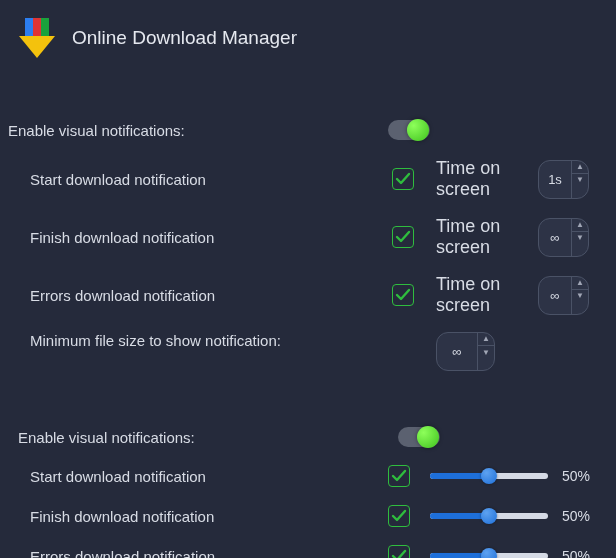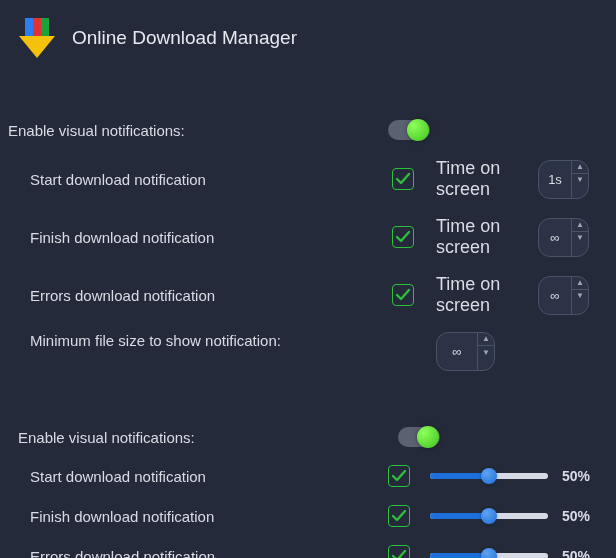--- a/index.html
+++ b/index.html
@@ -140,21 +140,20 @@
     font-size: 15px;
     color: #d8dce5;
     width: 406px;
   }
   .slider-wrap {
     display: flex;
     align-items: center;
     margin-left: 20px;
     gap: 14px;
     flex: 1;
-    font-weight: bold;
   }
   .slider {
     position: relative;
     width: 118px;
     height: 10px;
     cursor: pointer;
   }
   .slider-track {
     position: absolute;
     top: 2px;

